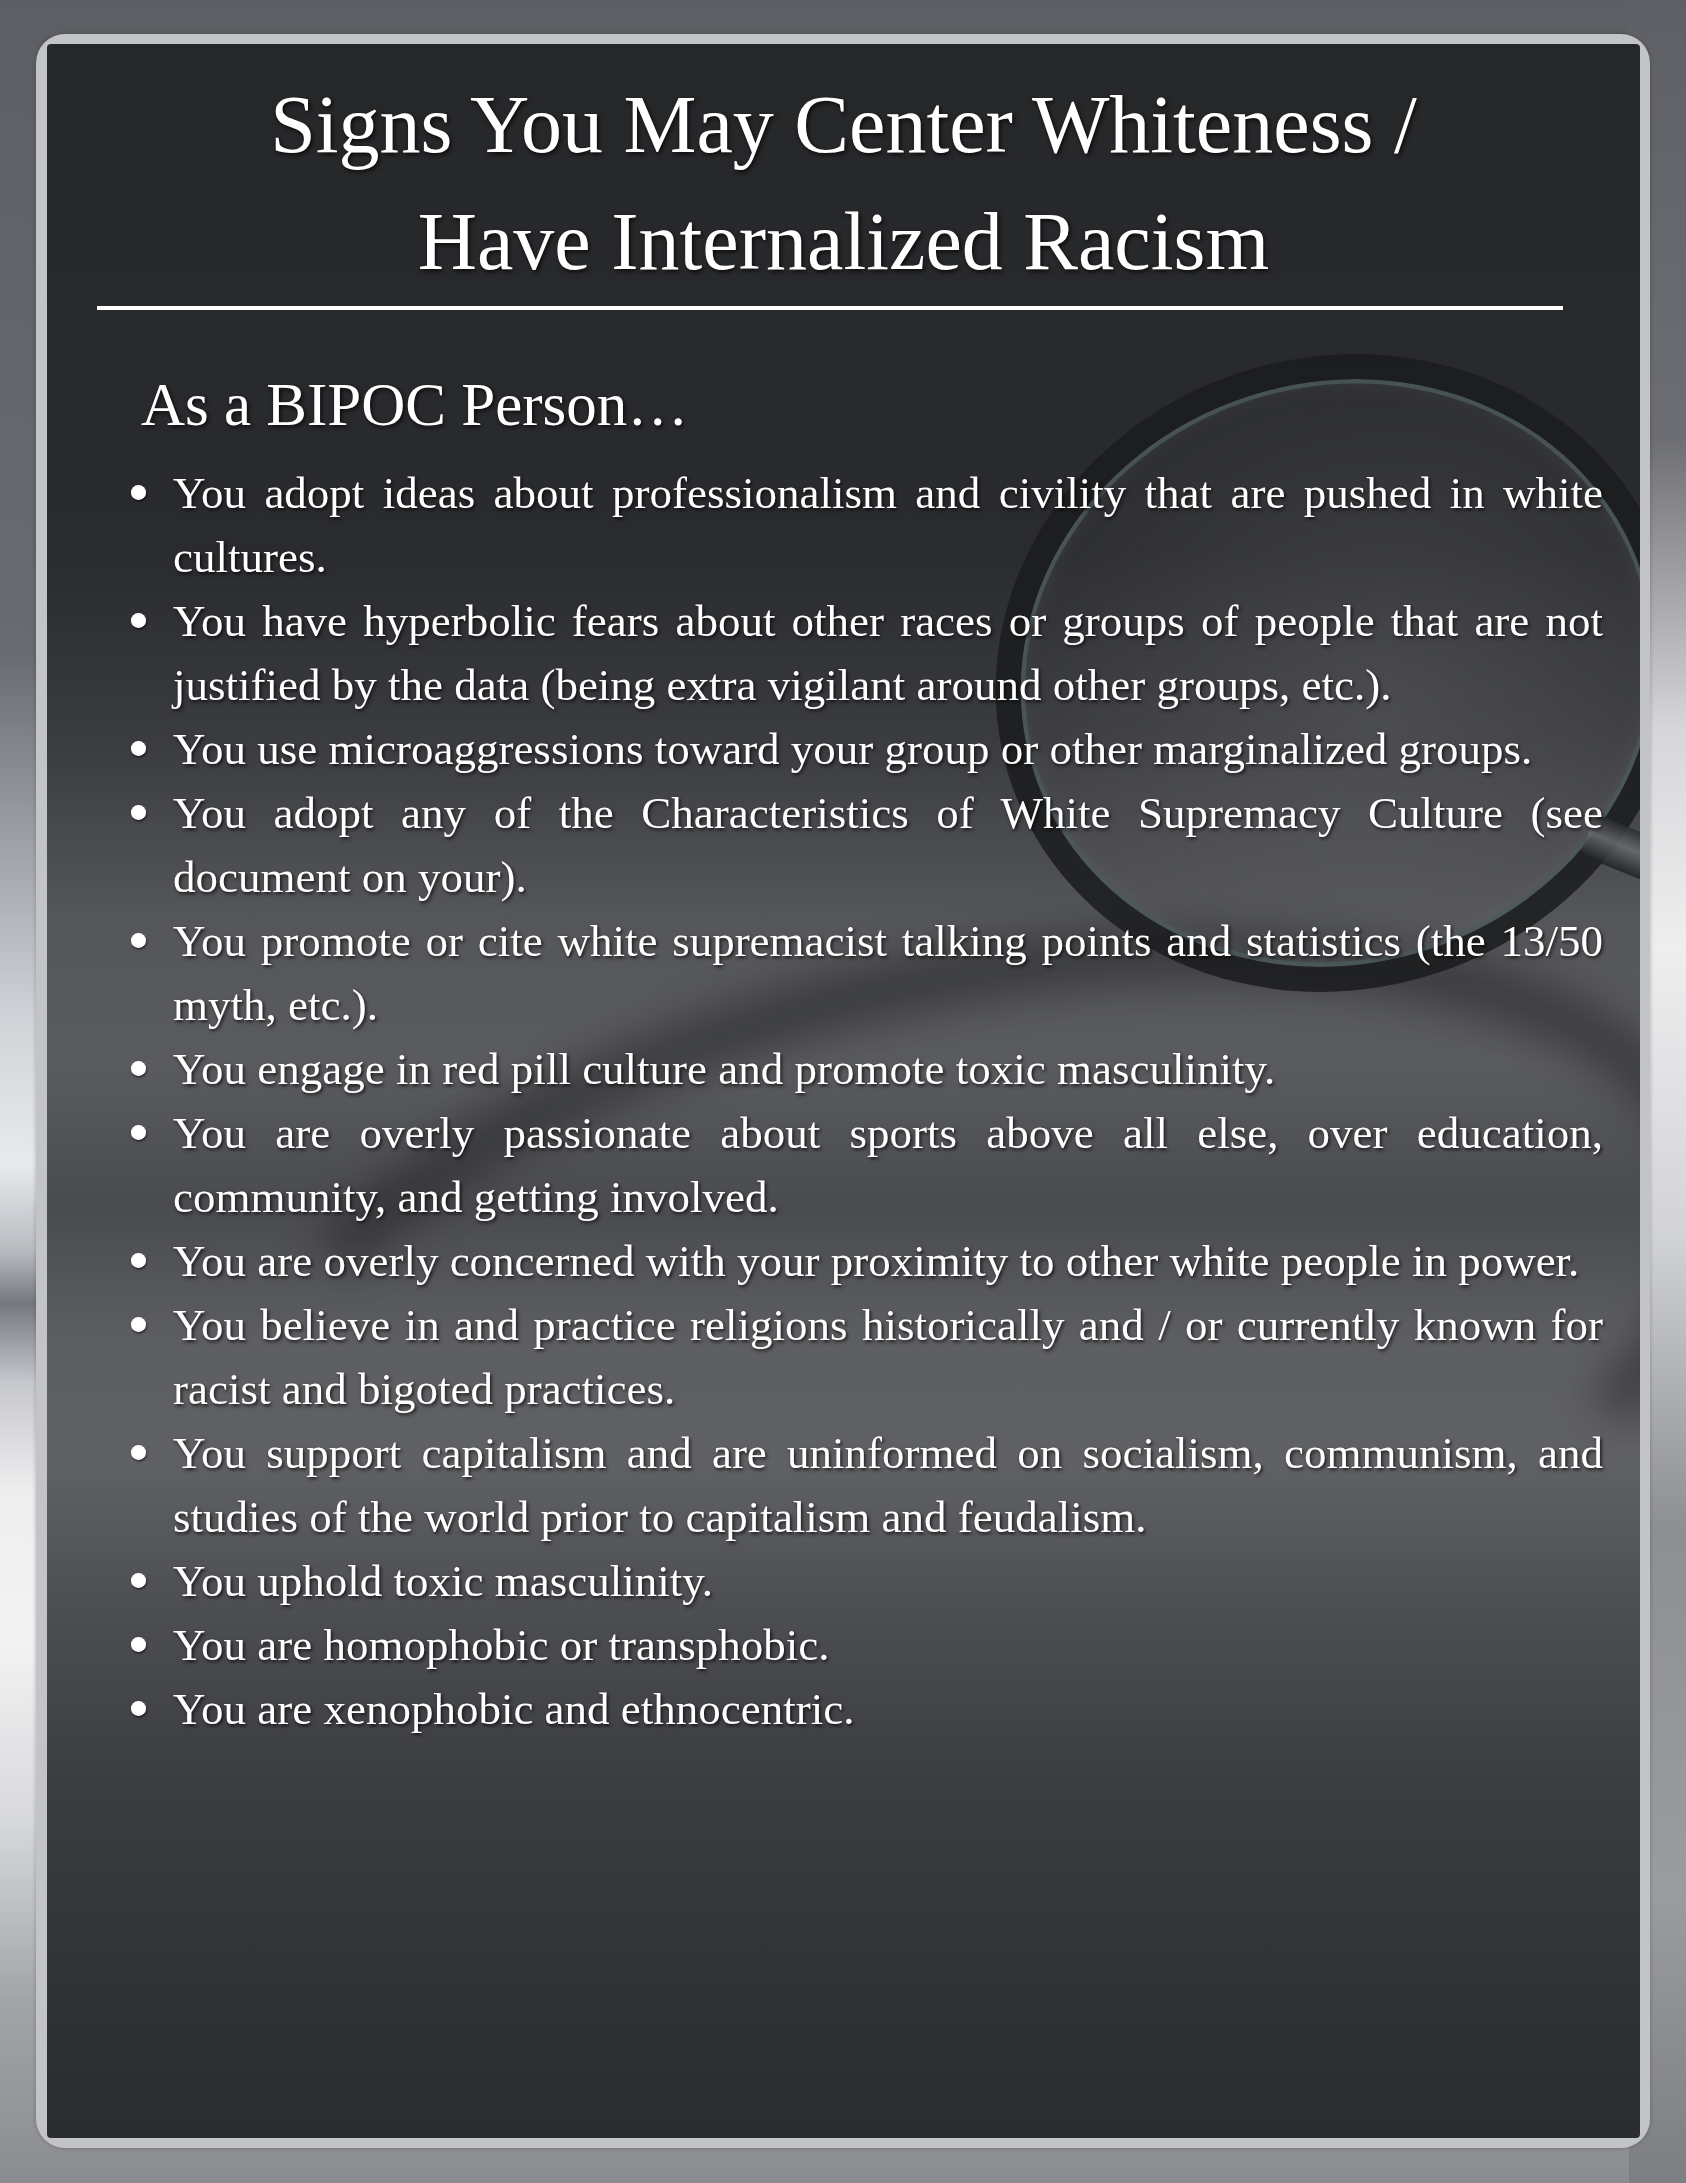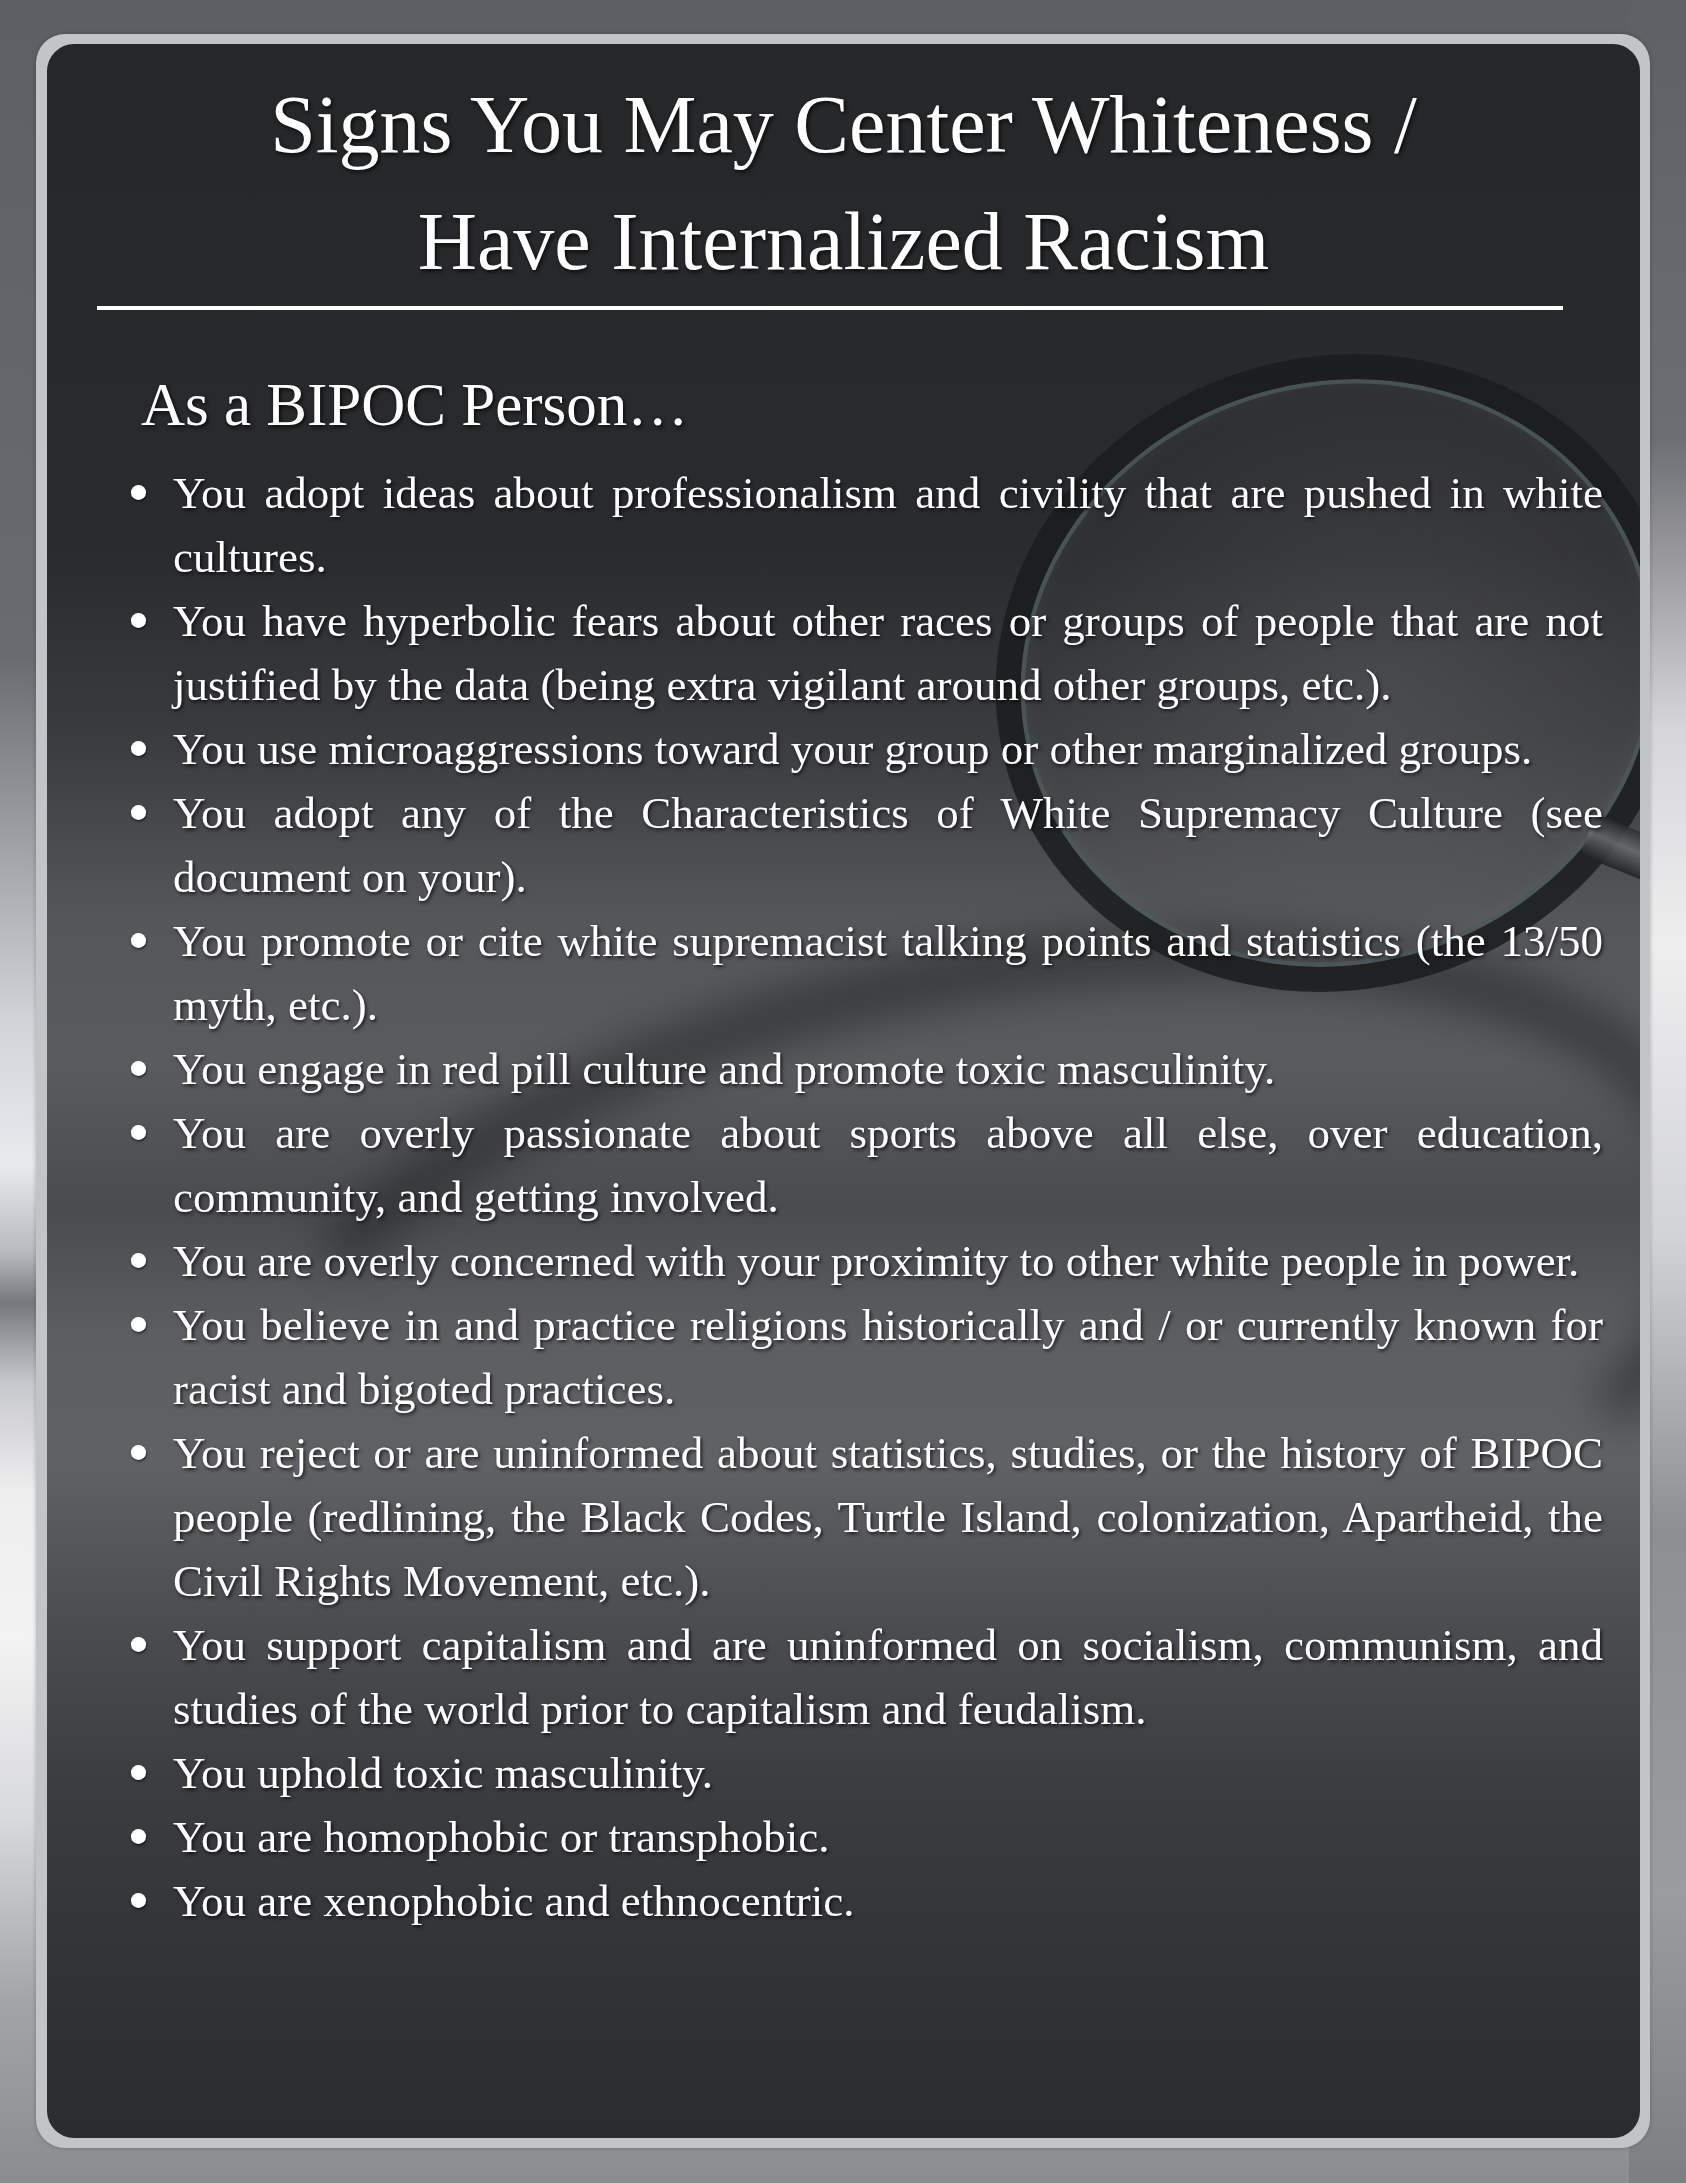--- a/index.html
+++ b/index.html
@@ -21,21 +21,21 @@
     position: absolute; right: 0; top: 0; width: 58px; height: 2183px;
     background: linear-gradient(180deg, #5f6065 0px, #6d6e73 437px, #d6d6d9 728px, #eeeeef 946px, #d2d3d6 1237px, #8e8f93 1528px, #9b9ca0 1892px, #7d7e82 2183px);
   }
   .frame {
     position: absolute; left: 36px; top: 34px; width: 1614px; height: 2114px;
     background: #c3c4c7; border-radius: 29px;
     box-shadow: 0 0 4.4px rgba(0,0,0,0.25);
   }
   .panel {
     position: absolute; left: 47px; top: 44px; width: 1593px; height: 2094px;
-    border-radius: 27px; overflow: hidden;
+    border-radius: 4px; overflow: hidden;
     background:
       linear-gradient(180deg,
         #262729 0px, #2a2b2e 509px, #3a3b3f 691px, #555659 873px,
         #5a5b5e 1019px, #4a4b4f 1164px, #5d5e61 1295px, #606164 1419px,
         #4d4e52 1565px, #3b3c40 1747px, #303134 1965px, #2b2c2f 2094px);
   }
   
   .lens-ring {
     position: absolute; left: 946px; top: 313px; width: 640px; height: 582px;
     border-radius: 50%;
@@ -114,21 +114,20 @@
     <ul class="list">
       <li><span class="dot"></span><span>You adopt ideas about professionalism and civility that are pushed in white cultures.</span></li>
       <li><span class="dot"></span><span>You have hyperbolic fears about other races or groups of people that are not justified by the data (being extra vigilant around other groups, etc.).</span></li>
       <li><span class="dot"></span><span>You use microaggressions toward your group or other marginalized groups.</span></li>
       <li><span class="dot"></span><span>You adopt any of the Characteristics of White Supremacy Culture (see document on your).</span></li>
       <li><span class="dot"></span><span>You promote or cite white supremacist talking points and statistics (the 13/50 myth, etc.).</span></li>
       <li><span class="dot"></span><span>You engage in red pill culture and promote toxic masculinity.</span></li>
       <li><span class="dot"></span><span>You are overly passionate about sports above all else, over education, community, and getting involved.</span></li>
       <li><span class="dot"></span><span>You are overly concerned with your proximity to other white people in power.</span></li>
       <li><span class="dot"></span><span>You believe in and practice religions historically and / or currently known for racist and bigoted practices.</span></li>
-      <li><span class="dot"></span><span>You reject or are uninformed about statistics, studies, or the history of BIPOC people (redlining, the Black Codes, Turtle Island, colonization, Apartheid, the Civil Rights Movement, etc.).</span></li>
       <li><span class="dot"></span><span>You support capitalism and are uninformed on socialism, communism, and studies of the world prior to capitalism and feudalism.</span></li>
       <li><span class="dot"></span><span>You uphold toxic masculinity.</span></li>
       <li><span class="dot"></span><span>You are homophobic or transphobic.</span></li>
       <li><span class="dot"></span><span>You are xenophobic and ethnocentric.</span></li>
     </ul>
   </div>
 </div>
 
 
 </body></html>

